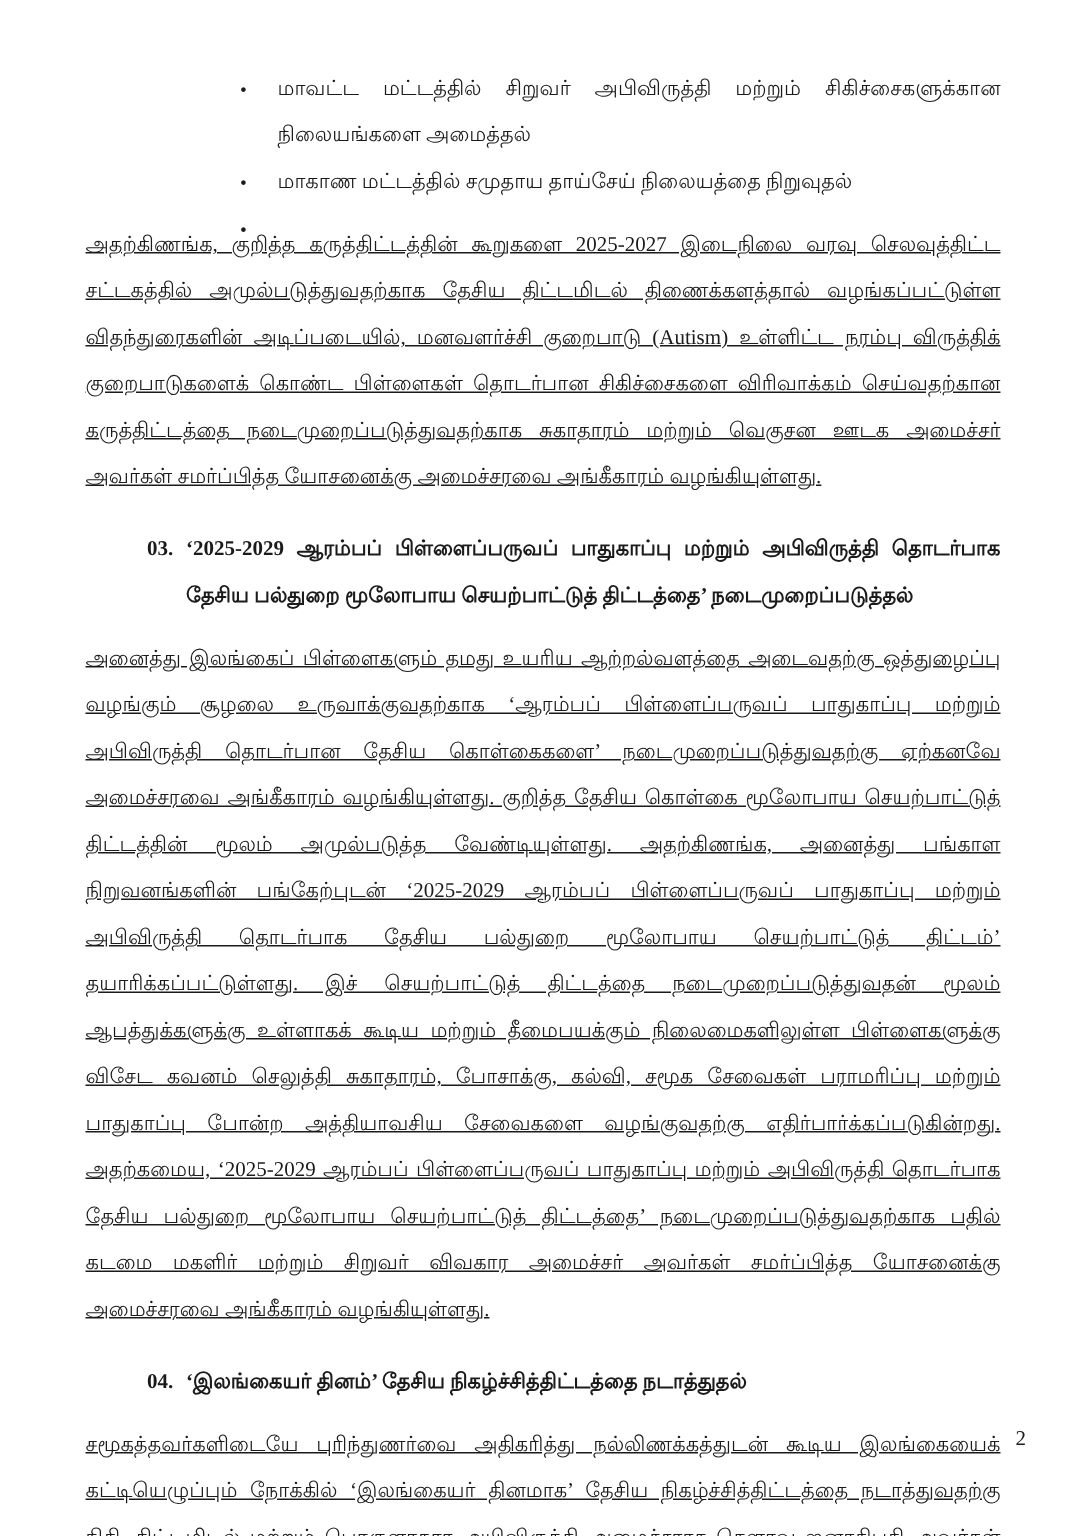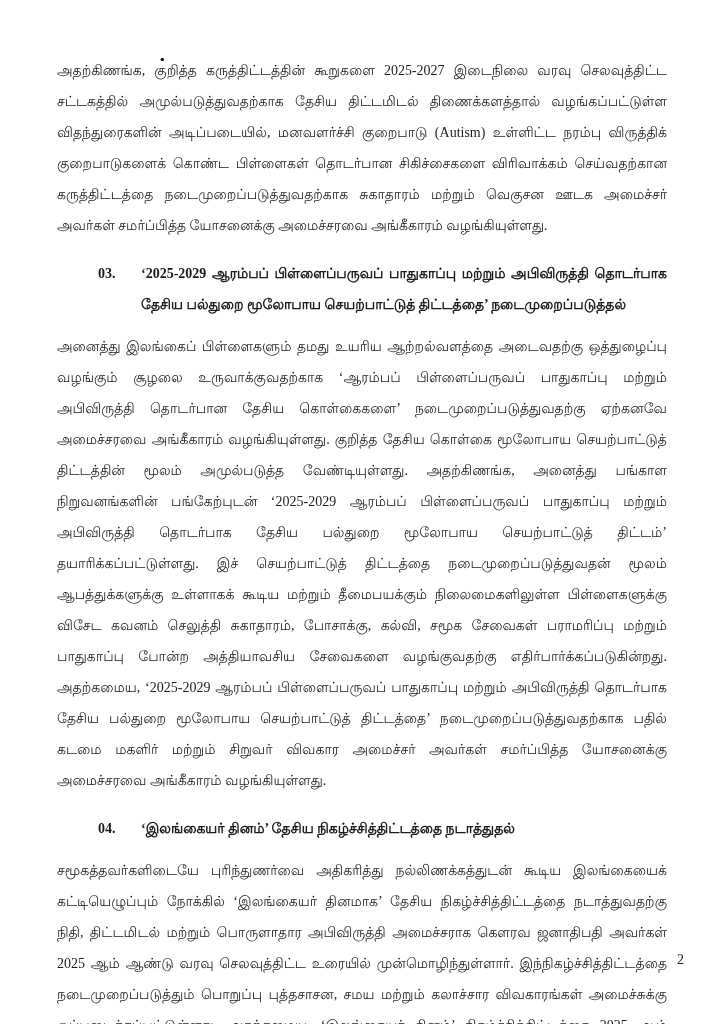--- a/index.html
+++ b/index.html
@@ -34,55 +34,57 @@
   .bullets .dot {
     position: absolute;
     left: 0;
     top: 0;
     font-size: 13px;
   }
   .para {
     margin: 11px 0 0 0;
     text-align: justify;
     text-justify: inter-word;
+    text-decoration: underline;
   }
   .section-heading {
     display: flex;
     font-weight: bold;
     margin: 17px 0 0 29px;
   }
   .section-heading .hnum {
     flex: 0 0 26px;
     margin-left: 12px;
   }
   .section-heading .htext {
     flex: 1;
     text-align: justify;
-    margin-left: 17px;
   }
   .page-number {
     position: absolute;
     right: 40px;
     bottom: 56px;
     font-size: 14px;
     color: #1b1b1b;
   }
 </style>
 </head>
 <body>
 
 <div class="page">
   <div class="content">
 
     <ul class="bullets">
       <li>
         <span class="dot">•</span>
+        <span>மாவட்ட மட்டத்தில் சிறுவர் அபிவிருத்தி மற்றும் சிகிச்சைகளுக்கான நிலையங்களை அமைத்தல்</span>
       </li>
       <li>
         <span class="dot">•</span>
+        <span>மாகாண மட்டத்தில் சமுதாய தாய்சேய் நிலையத்தை நிறுவுதல்</span>
       </li>
       <li>
         <span class="dot">•</span>
       </li>
     </ul>
 
     <p class="para">அதற்கிணங்க, குறித்த கருத்திட்டத்தின் கூறுகளை 2025-2027 இடைநிலை வரவு செலவுத்திட்ட சட்டகத்தில் அமுல்படுத்துவதற்காக தேசிய திட்டமிடல் திணைக்களத்தால் வழங்கப்பட்டுள்ள விதந்துரைகளின் அடிப்படையில், மனவளர்ச்சி குறைபாடு (Autism) உள்ளிட்ட நரம்பு விருத்திக் குறைபாடுகளைக் கொண்ட பிள்ளைகள் தொடர்பான சிகிச்சைகளை விரிவாக்கம் செய்வதற்கான கருத்திட்டத்தை நடைமுறைப்படுத்துவதற்காக சுகாதாரம் மற்றும் வெகுசன ஊடக அமைச்சர் அவர்கள் சமர்ப்பித்த யோசனைக்கு அமைச்சரவை அங்கீகாரம் வழங்கியுள்ளது.</p>
 
     <div class="section-heading">
       <span class="hnum">03.</span>

